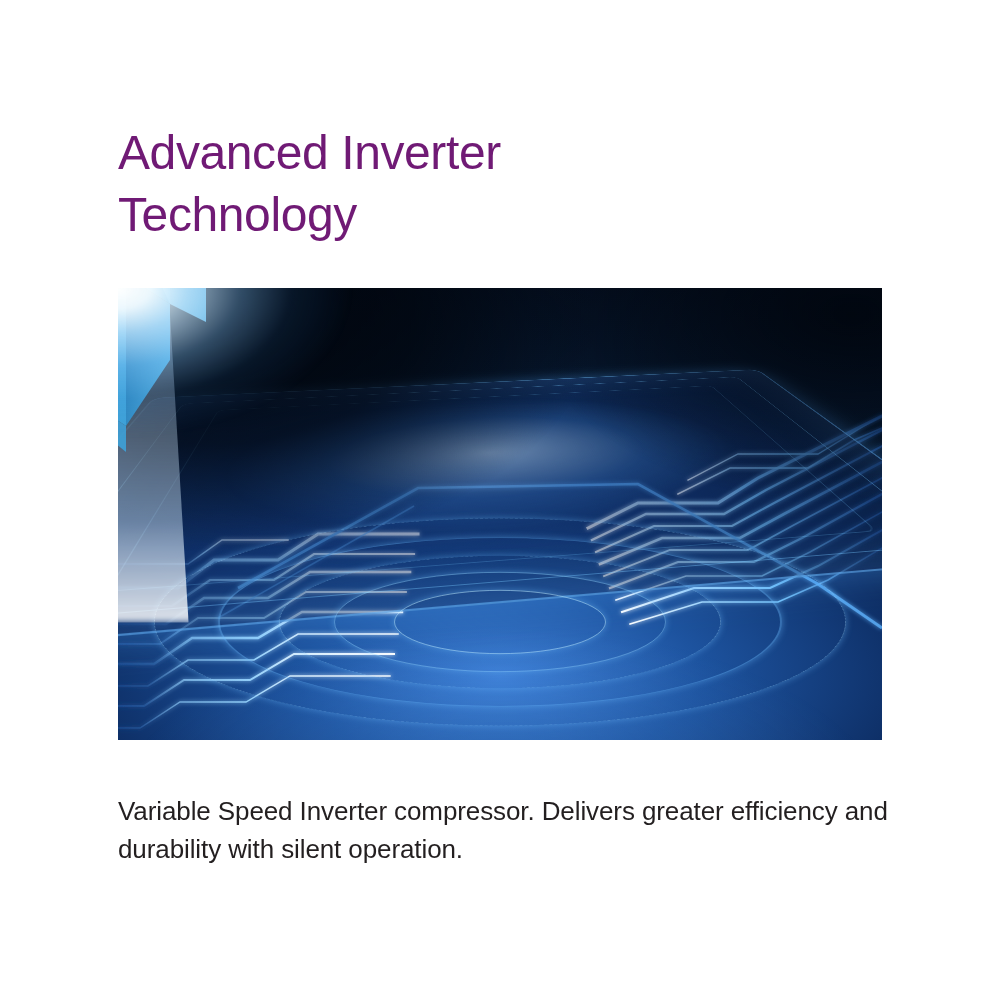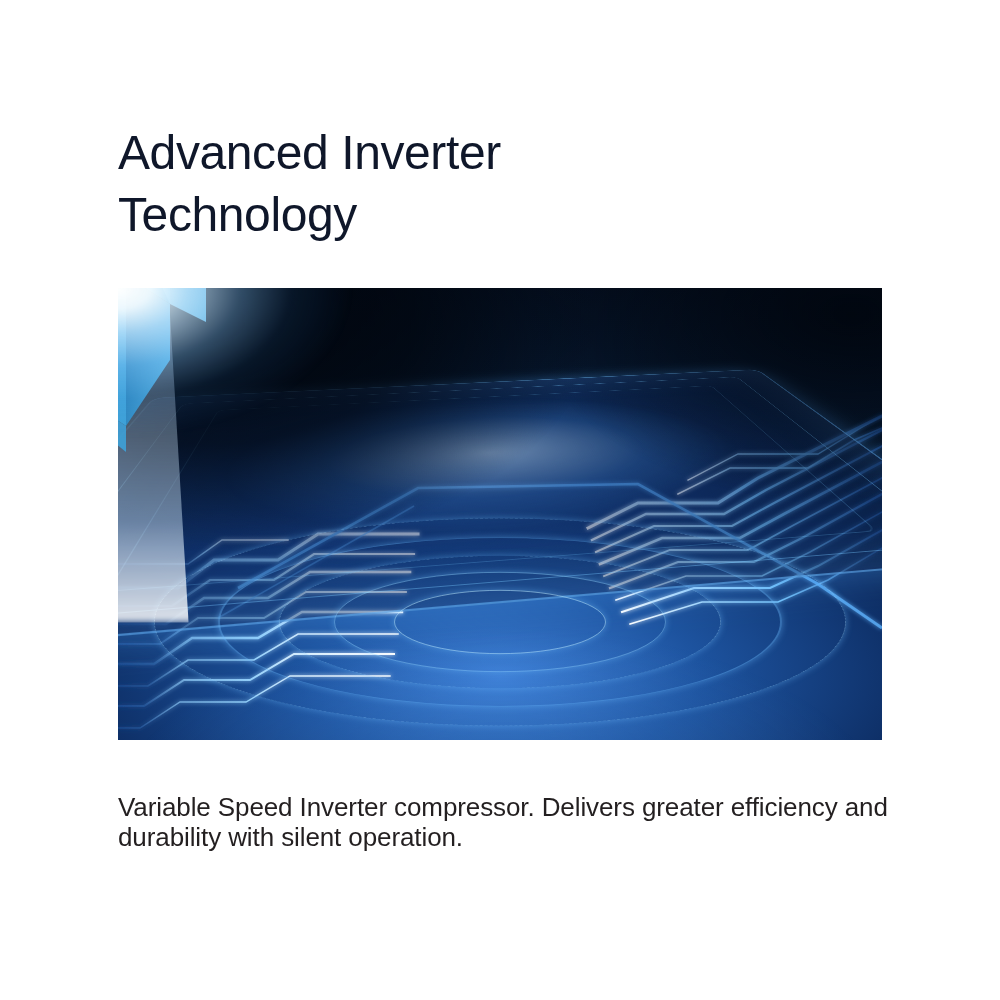--- a/index.html
+++ b/index.html
@@ -24,21 +24,21 @@
   .feature-heading {
     position: absolute;
     left: 118px;
     top: 122px;
     width: 640px;
     margin: 0;
     font-size: 48px;
     line-height: 62px;
     font-weight: 400;
     letter-spacing: -0.4px;
-    color: #0f172a;
+    color: #701a75;
     white-space: pre-line;
   }
 
   
   .media-frame {
     position: absolute;
     left: 118px;
     top: 288px;
     width: 764px;
     height: 452px;
@@ -167,21 +167,21 @@
   .bolt svg { width: 100%; height: 100%; display: block; overflow: visible; }
 
   
   .feature-caption {
     position: absolute;
     left: 118px;
     top: 792px;
     width: 770px;
     margin: 0;
     font-size: 26px;
-    line-height: 30px;
+    line-height: 38px;
     font-weight: 400;
     letter-spacing: -0.1px;
     color: #231f20;
   }
 </style>
 </head>
 <body>
 
 <div class="page">
 

